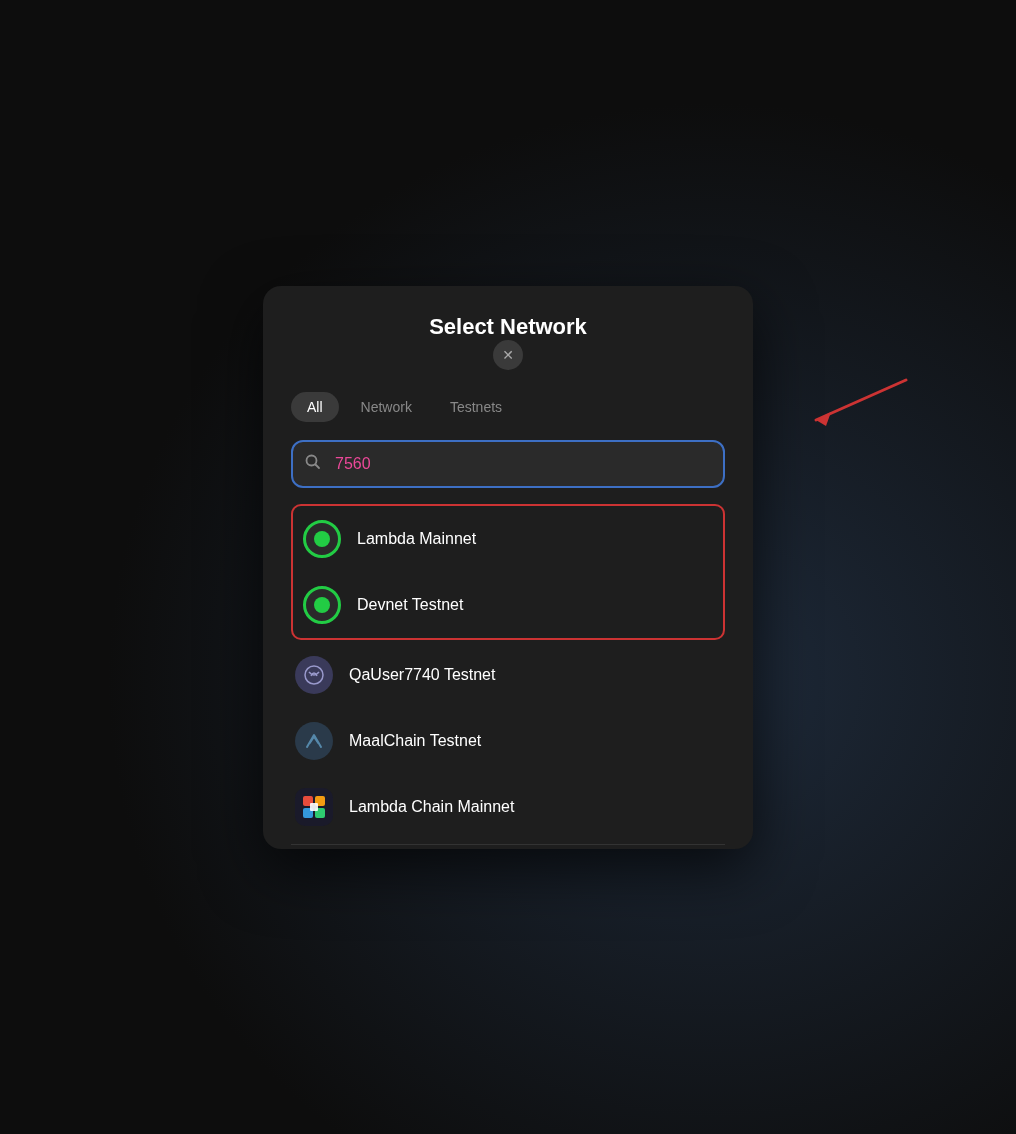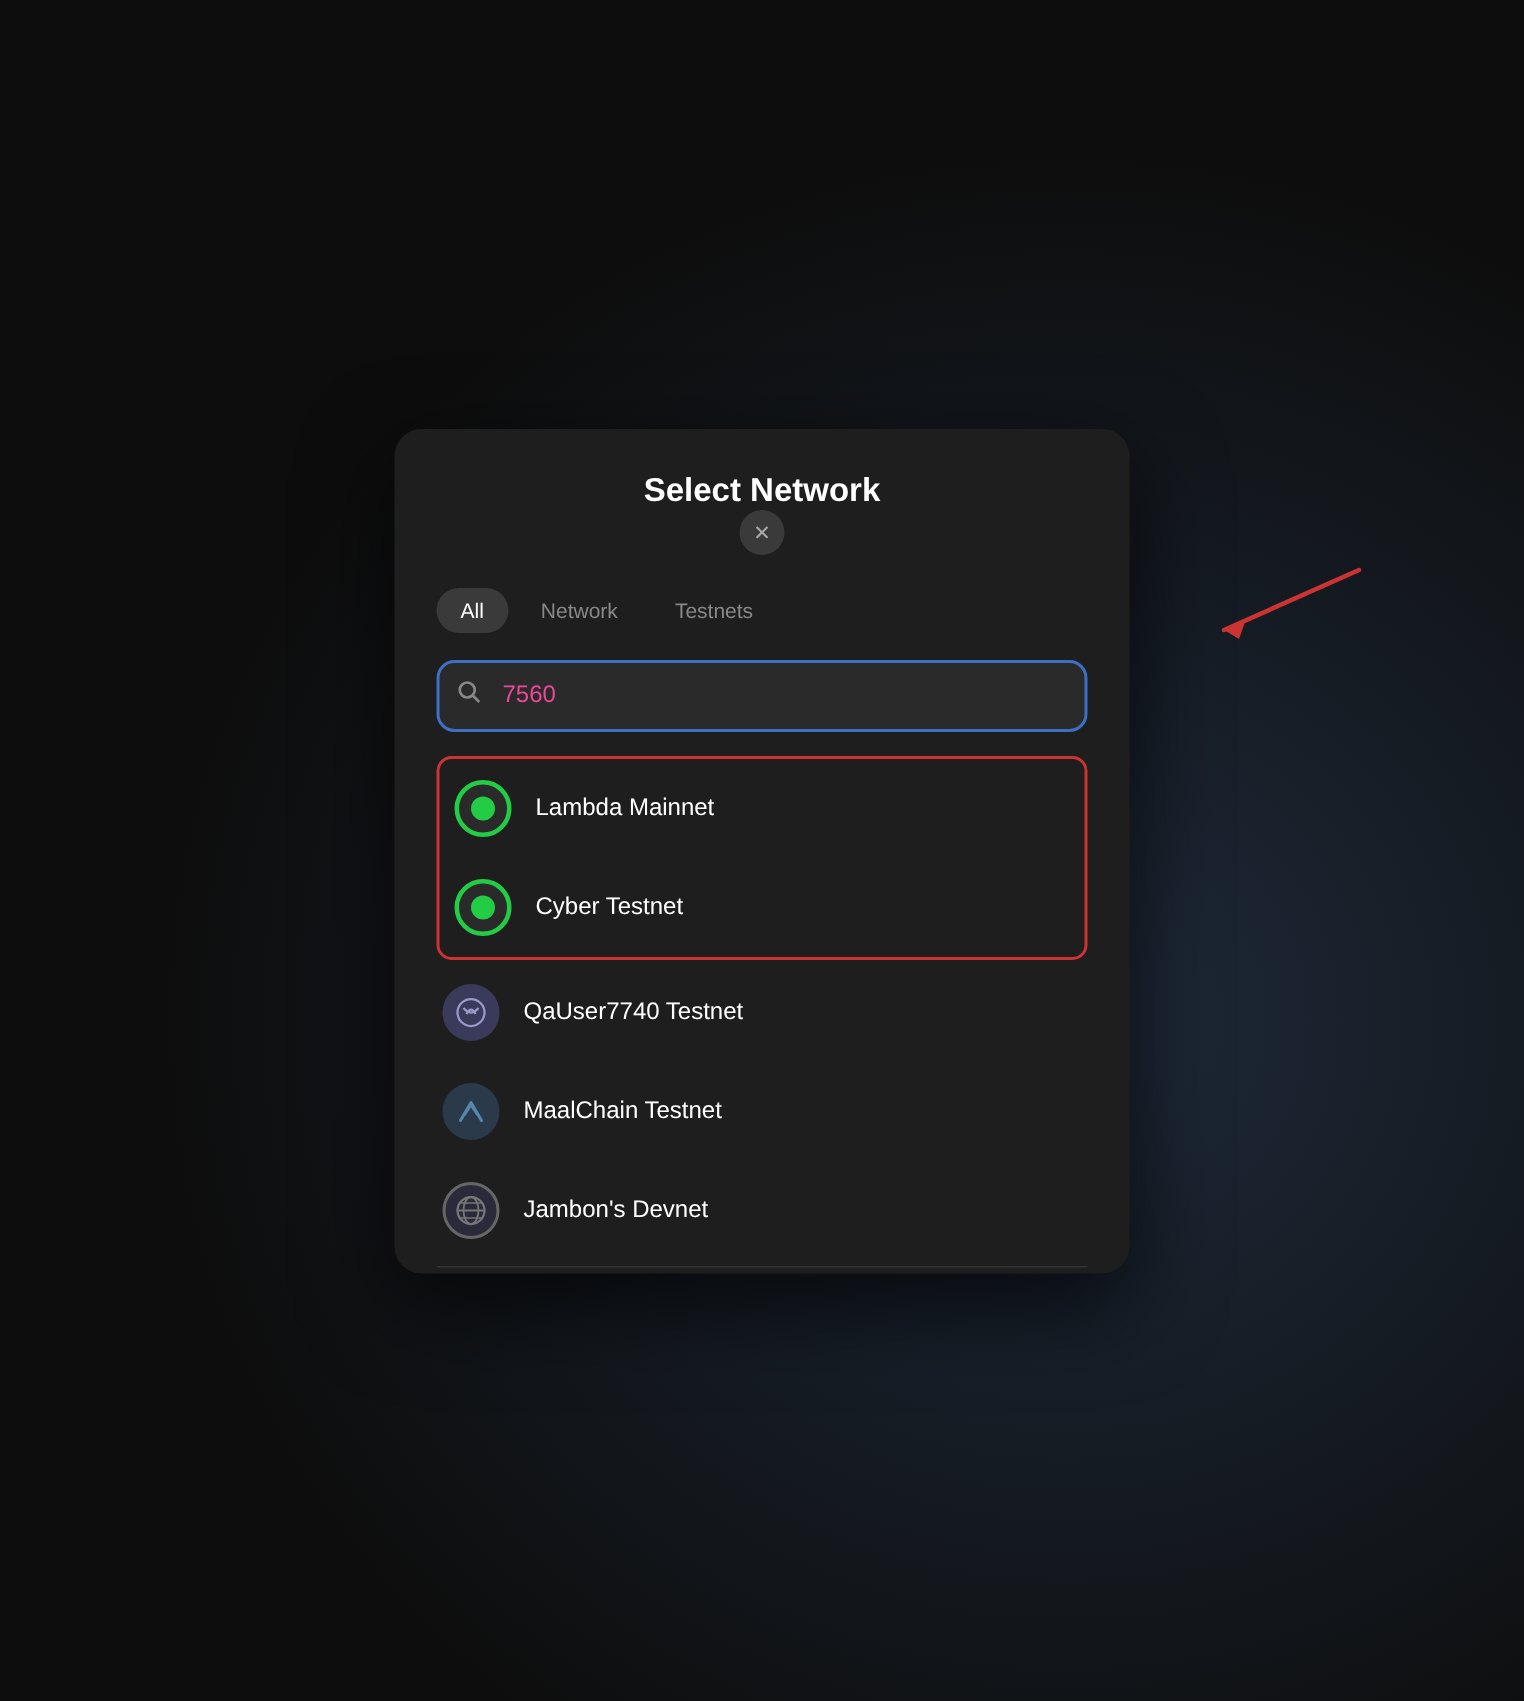--- a/index.html
+++ b/index.html
@@ -302,21 +302,21 @@
         <div class="network-item highlighted">
           <div class="icon-wrap">
             <div class="icon-cyber"></div>
           </div>
           <span class="network-name">Lambda Mainnet</span>
         </div>
         <div class="network-item highlighted">
           <div class="icon-wrap">
             <div class="icon-cyber"></div>
           </div>
-          <span class="network-name">Cyber Testnet</span>
+          <span class="network-name">Devnet Testnet</span>
         </div>
       </div>
 
       <div class="network-item">
         <div class="icon-wrap">
           <div class="icon-qauser">
             <svg width="22" height="22" viewBox="0 0 22 22" fill="none">
               <circle cx="11" cy="11" r="9" stroke="#9999cc" stroke-width="1.5"></circle>
               <path d="M6 8 Q11 14 16 8" stroke="#9999cc" stroke-width="1.5" fill="none"></path>
               <path d="M8 12 Q11 6 14 12" stroke="#9999cc" stroke-width="1.5" fill="none"></path>
@@ -331,35 +331,36 @@
           <div class="icon-maalchain">
             <svg width="22" height="22" viewBox="0 0 22 22" fill="none">
               <path d="M4 17 L11 5 L18 17" stroke="#5588aa" stroke-width="2" stroke-linecap="round" stroke-linejoin="round" fill="none"></path>
               <path d="M7 13 L11 7 L15 13" stroke="#5588aa" stroke-width="1.5" stroke-linecap="round" stroke-linejoin="round" fill="none"></path>
             </svg>
           </div>
         </div>
         <span class="network-name">MaalChain Testnet</span>
       </div>
 
-
       <div class="network-item">
         <div class="icon-wrap">
-          <div class="icon-jambon">
-            <svg width="22" height="22" viewBox="0 0 22 22" fill="none">
-              <circle cx="11" cy="11" r="9" stroke="#777" stroke-width="1.5"></circle>
-              <ellipse cx="11" cy="11" rx="5" ry="9" stroke="#777" stroke-width="1.2"></ellipse>
-              <line x1="2" y1="11" x2="20" y2="11" stroke="#777" stroke-width="1.2"></line>
-              <line x1="4" y1="6" x2="18" y2="6" stroke="#777" stroke-width="1"></line>
-              <line x1="4" y1="16" x2="18" y2="16" stroke="#777" stroke-width="1"></line>
+          <div class="icon-lambda">
+            <svg width="26" height="26" viewBox="0 0 26 26" fill="none">
+
+              <rect x="2" y="2" width="10" height="10" rx="2" fill="#e74c3c"></rect>
+              <rect x="14" y="2" width="10" height="10" rx="2" fill="#f39c12"></rect>
+              <rect x="2" y="14" width="10" height="10" rx="2" fill="#3498db"></rect>
+              <rect x="14" y="14" width="10" height="10" rx="2" fill="#2ecc71"></rect>
+              <rect x="9" y="9" width="8" height="8" rx="1" fill="#ffffff" opacity="0.9"></rect>
             </svg>
           </div>
         </div>
-        <span class="network-name">Jambon's Devnet</span>
+        <span class="network-name">Lambda Chain Mainnet</span>
       </div>
+
 
     </div>
 
     <div class="divider"></div>
 
 
   </div>
 </div>
 
 </body></html>

